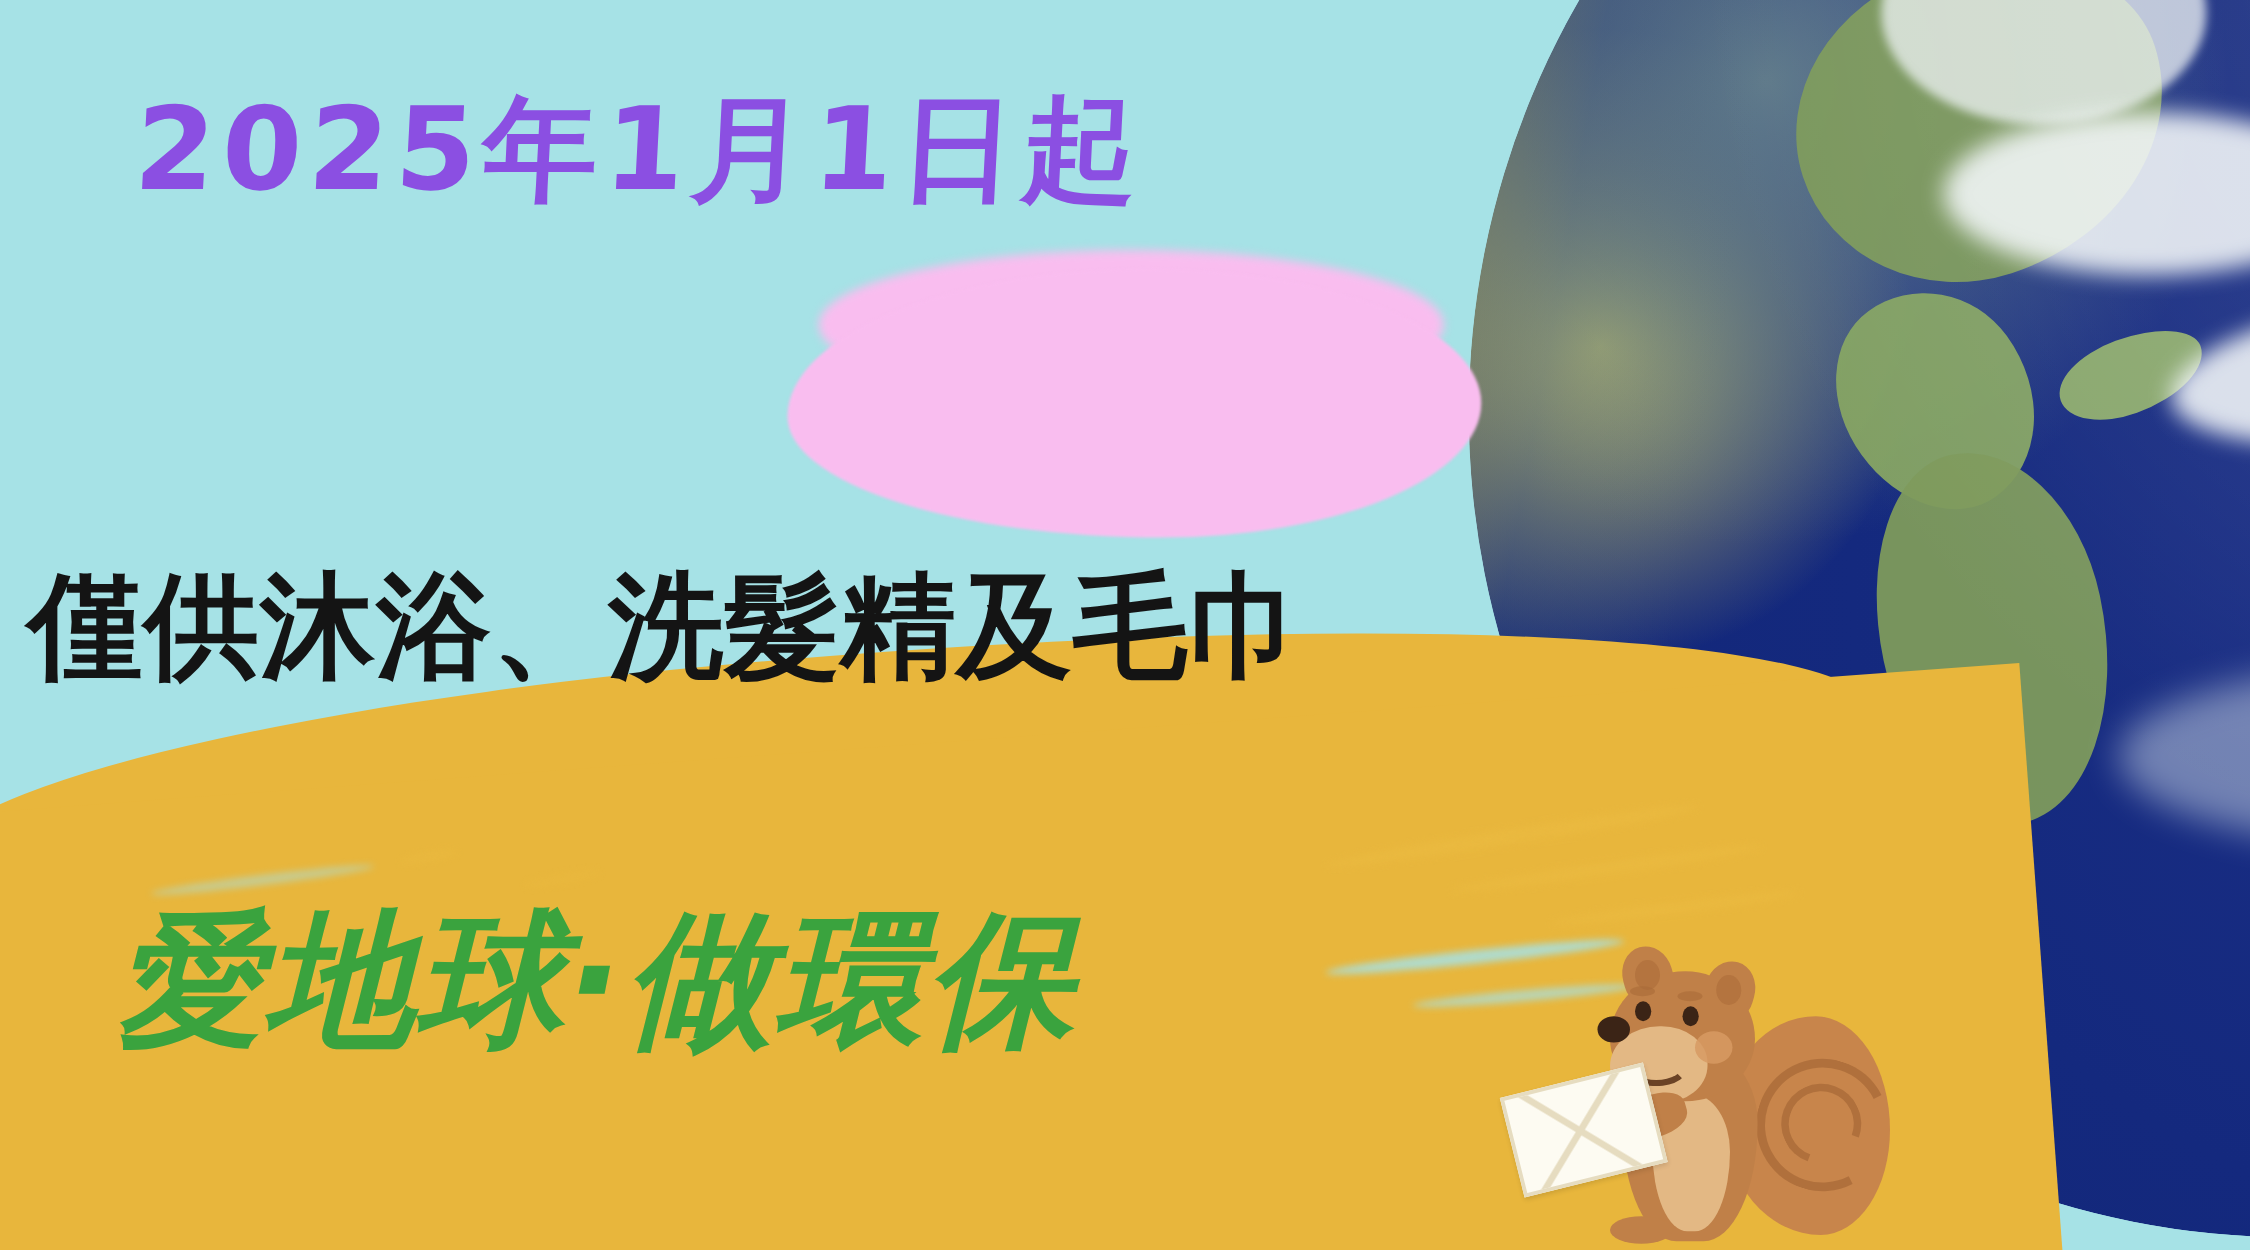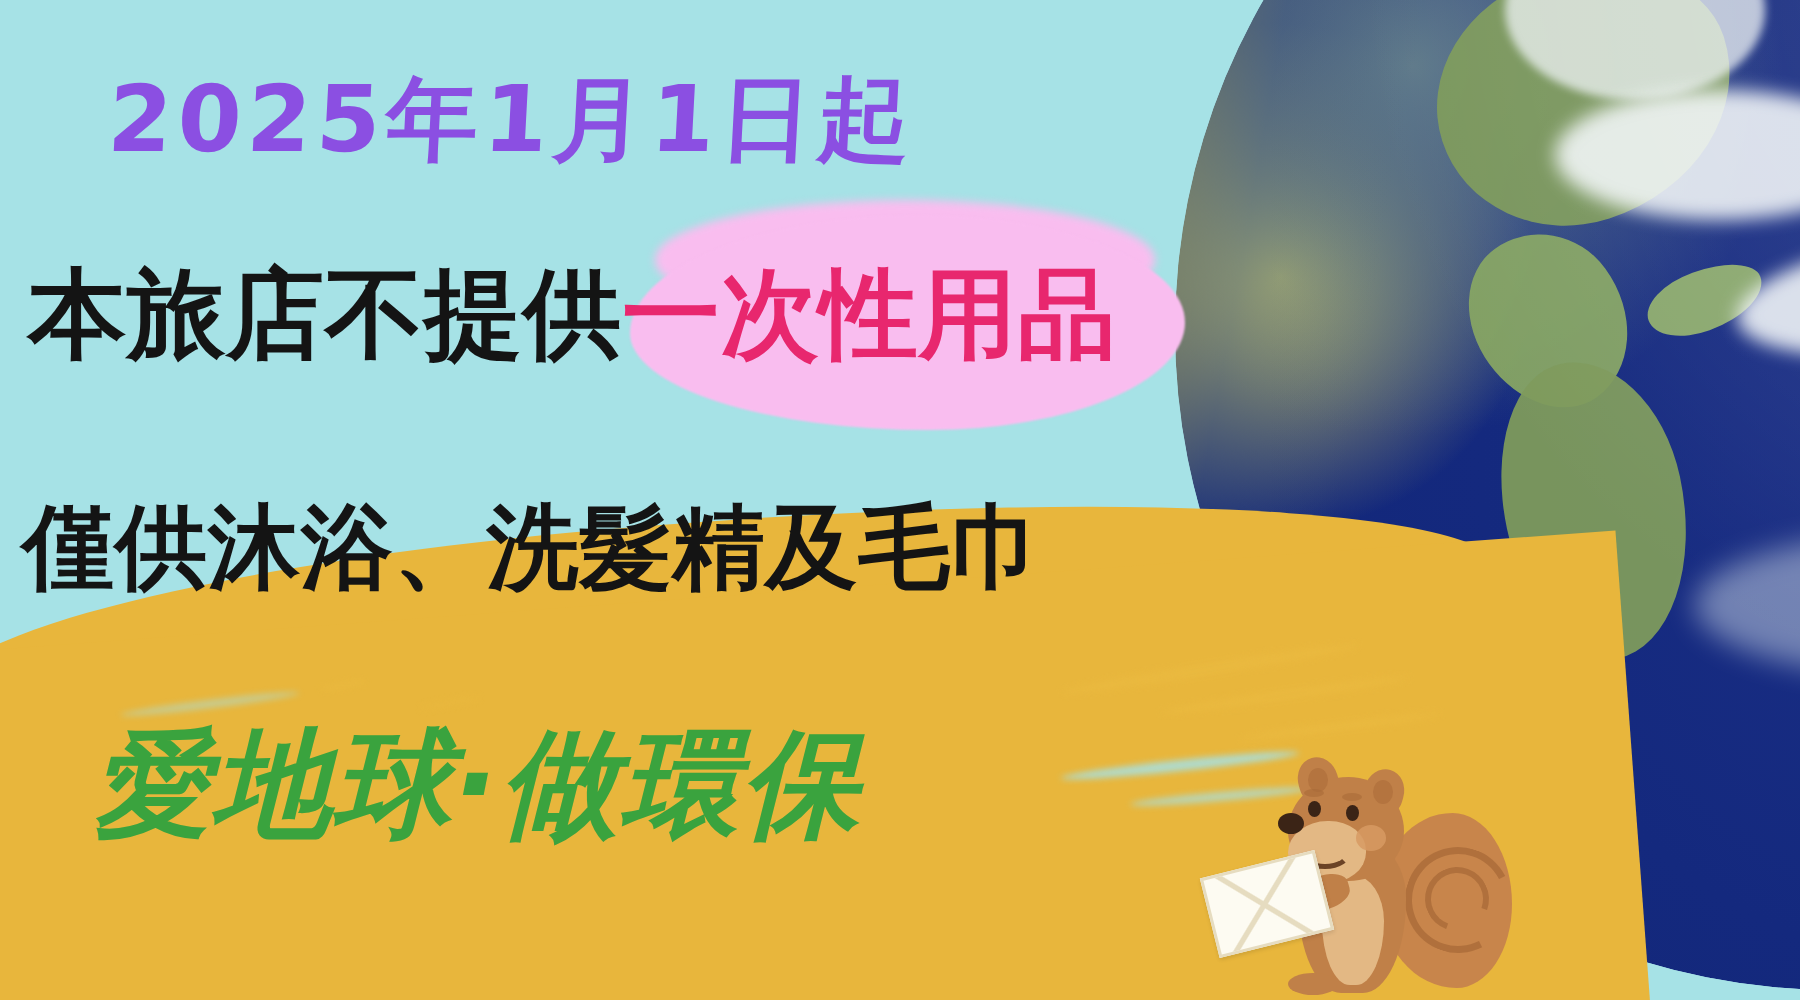--- a/index.html
+++ b/index.html
@@ -107,21 +107,20 @@
     color:#141414;
     letter-spacing:.01em;
   }
   .l-main .hl{ color:#e8276e; }
 
   .l-sub{
     left:22px;top:440px;
     font-size:92px;
     color:#141414;
     letter-spacing:.01em;
-    margin-top:46px;
   }
 
   .l-slogan{
     left:92px;top:706px;
     font-size:118px;
     color:#3aa33e;
     letter-spacing:.02em;
     font-weight:700;
     font-style:italic;
   }
@@ -249,23 +248,20 @@
   <div class="brush-streak-cy" style="left:1130px;top:792px;width:180px;height:9px;transform:rotate(-5deg);opacity:.7;"></div>
   <div class="brush-streak-cy" style="left:120px;top:700px;width:180px;height:8px;transform:rotate(-7deg);opacity:.5;"></div>
   <div class="brush-streak" style="left:320px;top:682px;width:46px;height:7px;transform:rotate(-10deg);opacity:.75;"></div>
   <div class="brush-streak" style="left:420px;top:700px;width:60px;height:6px;transform:rotate(-10deg);opacity:.6;"></div>
 
   <div class="pink-blob2"></div>
   <div class="pink-blob"></div>
 
   <div class="line l-date">2025年1月1日起</div>
 
-  <div class="line l-main">
-    <span>本旅店不提供</span><span class="hl">一次性用品</span>
-  </div>
 
   <div class="line l-sub">僅供沐浴、洗髮精及毛巾</div>
 
   <div class="line l-slogan">愛地球·做環保</div>
 
   <div class="squirrel">
     <div class="sq-tail"></div>
     <div class="sq-tail-in"></div>
     <div class="sq-tail-in2"></div>
     <div class="sq-body"></div>

